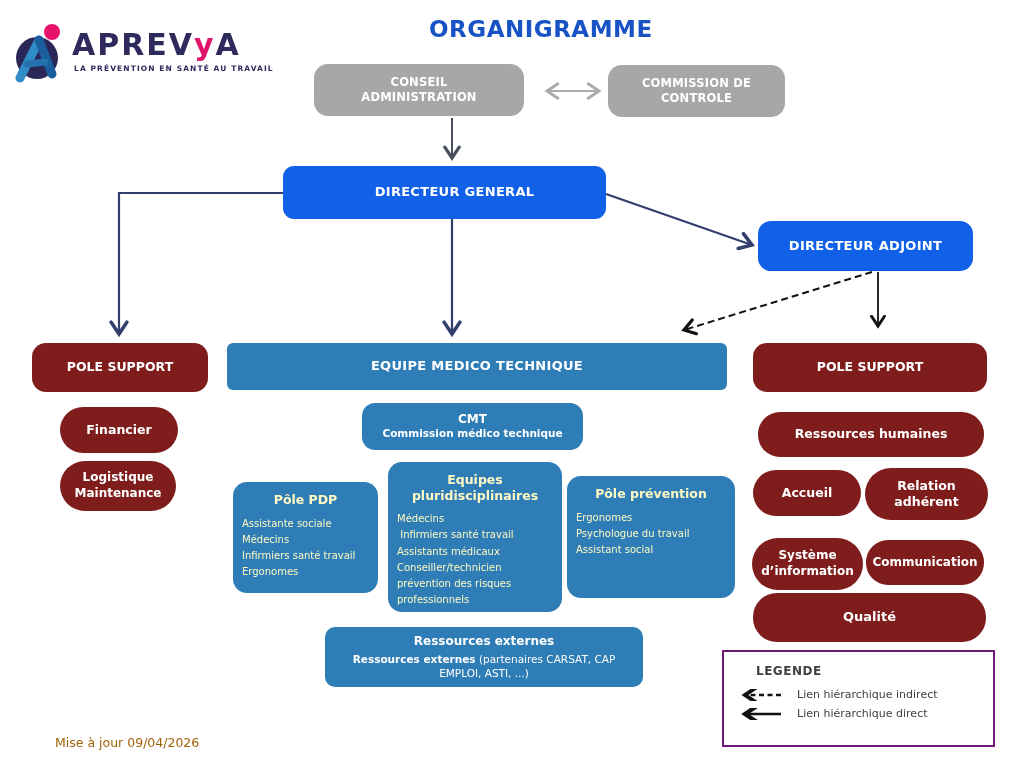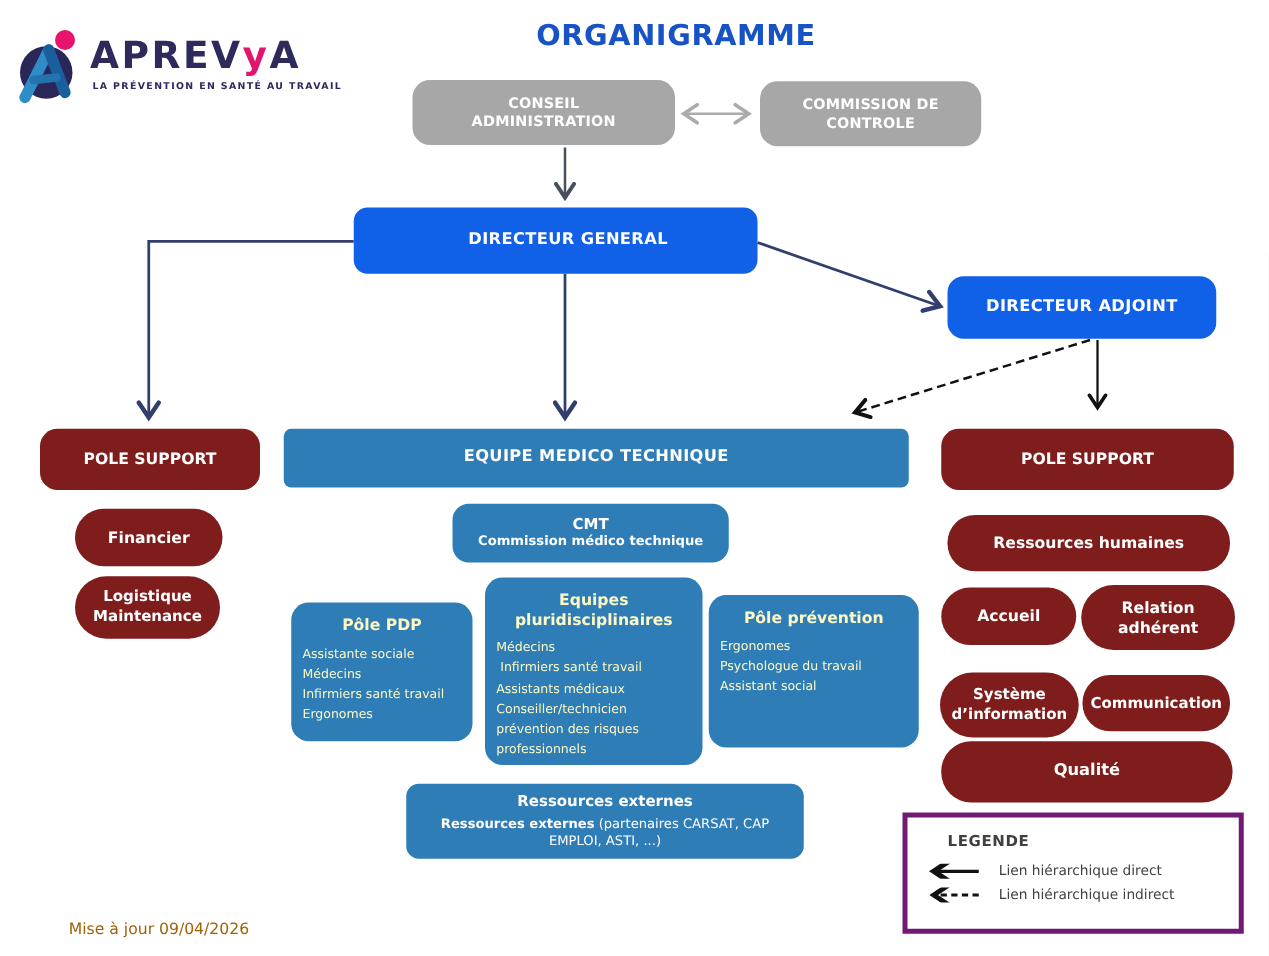--- a/index.html
+++ b/index.html
@@ -19,21 +19,21 @@
   .page-title { position:absolute; left:417px; top:16px; font-size:23px; font-weight:bold; color:#1853c6; letter-spacing:.5px;margin-left:12px; }
 
   
   .node { position:absolute; display:flex; flex-direction:column; align-items:center; justify-content:center;
           text-align:center; color:#fff; font-weight:bold; line-height:1.3; }
   .gray  { background:#a7a7a7; border-radius:14px; font-size:11.5px; letter-spacing:.2px; }
   .blue  { background:#1160e8; border-radius:11px; font-size:13px; letter-spacing:.3px; }
   .mblue { background:#2e7db7; }
   .pink  { background:#7f1d1d; }
 
-  #n-conseil    { left:330px; top:64px;  width:210px; height:52px; }
+  #n-conseil    { left:314px; top:64px;  width:210px; height:52px; }
   #n-commission { left:608px; top:65px;  width:177px; height:52px; }
   #n-dg { left:283px; top:166px; width:323px; height:53px;padding-left:20px; }
   #n-da { left:758px; top:221px; width:215px; height:50px; border-radius:13px; }
 
   #n-ps-left    { left:32px;  top:343px; width:176px; height:49px; border-radius:14px; font-size:12.5px; }
   #n-financier  { left:60px;  top:407px; width:118px; height:46px; border-radius:23px; font-size:12.5px; }
   #n-logistique { left:60px;  top:461px; width:116px; height:50px; border-radius:25px; font-size:12px; }
 
   #n-emt { left:227px; top:343px; width:500px; height:47px; border-radius:6px; font-size:13px; letter-spacing:.3px; }
   #n-cmt { left:362px; top:403px; width:221px; height:47px; border-radius:13px; }
@@ -55,21 +55,21 @@
 
   #n-ps-right { left:753px; top:343px; width:234px; height:49px; border-radius:14px; font-size:12.5px; }
   #n-rh       { left:758px; top:412px; width:226px; height:45px; border-radius:22px; font-size:12.5px; }
   #n-accueil  { left:753px; top:470px; width:108px; height:46px; border-radius:23px; font-size:12.5px; }
   #n-relation { left:865px; top:468px; width:123px; height:52px; border-radius:26px; font-size:12.5px; }
   #n-systeme  { left:752px; top:538px; width:111px; height:52px; border-radius:26px; font-size:12px; }
   #n-comm     { left:866px; top:540px; width:118px; height:45px; border-radius:22px; font-size:12px; }
   #n-qualite  { left:753px; top:593px; width:233px; height:49px; border-radius:24px; font-size:13px; }
 
   
-  .legend { position:absolute; left:722px; top:650px; width:273px; height:97px; border:4px solid #701a75; background:#fff; }
+  .legend { position:absolute; left:722px; top:650px; width:273px; height:97px; border:2px solid #701a75; background:#fff; }
   .legend-title { font-weight:bold; font-size:12px; color:#404040; letter-spacing:.5px; margin:12px 0 10px 32px; }
   .legend-row { display:flex; align-items:center; margin:4px 0 6px 13px; }
   .legend-row svg { flex:none; }
   .legend-label { font-size:11px; color:#404040; margin-left:14px; }
 
   .update-note { position:absolute; left:55px; top:735px; font-size:12.5px; color:#a16207; }
 </style>
 </head>
 <body>
 
@@ -185,27 +185,27 @@
     <div>Système</div>
     <div>d’information</div>
   </div>
   <div class="node pink" id="n-comm">Communication</div>
   <div class="node pink" id="n-qualite">Qualité</div>
 
   <div class="legend">
     <div class="legend-title">LEGENDE</div>
     <div class="legend-row">
       <svg width="46" height="12" viewBox="0 0 46 12">
+        <line x1="44" y1="6" x2="8" y2="6" stroke="#111111" stroke-width="2.4" stroke-dasharray="5,3.5" marker-end="url(#ah-black)"></line>
+      </svg>
+      <span class="legend-label">Lien hiérarchique indirect</span>
+    </div>
+    <div class="legend-row">
+      <svg width="46" height="12" viewBox="0 0 46 12">
         <line x1="44" y1="6" x2="8" y2="6" stroke="#111111" stroke-width="2.6" marker-end="url(#ah-black)"></line>
       </svg>
       <span class="legend-label">Lien hiérarchique direct</span>
     </div>
-    <div class="legend-row">
-      <svg width="46" height="12" viewBox="0 0 46 12">
-        <line x1="44" y1="6" x2="8" y2="6" stroke="#111111" stroke-width="2.4" stroke-dasharray="5,3.5" marker-end="url(#ah-black)"></line>
-      </svg>
-      <span class="legend-label">Lien hiérarchique indirect</span>
-    </div>
   </div>
 
   <div class="update-note">Mise à jour 09/04/2026</div>
 
 </div>
 
 </body></html>

